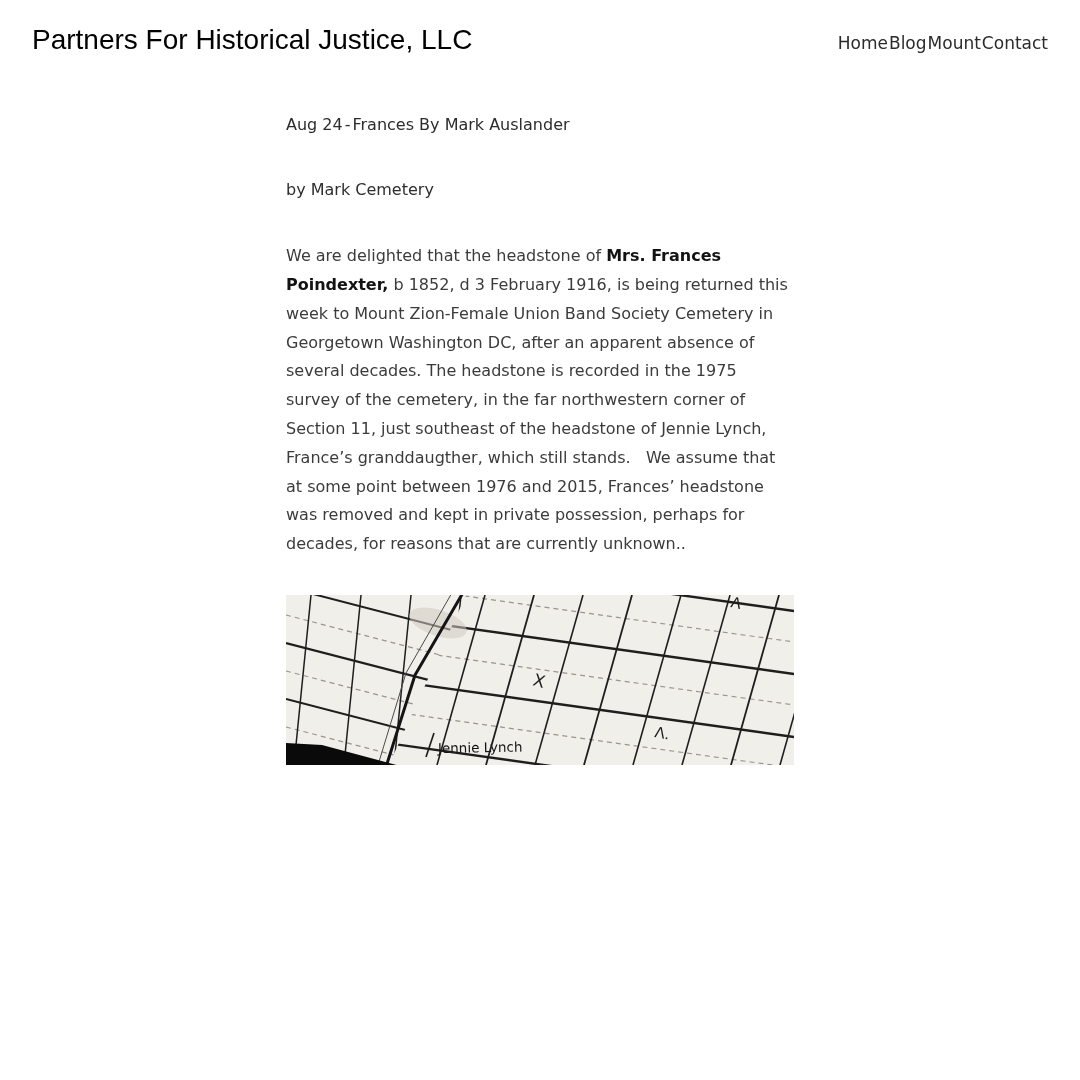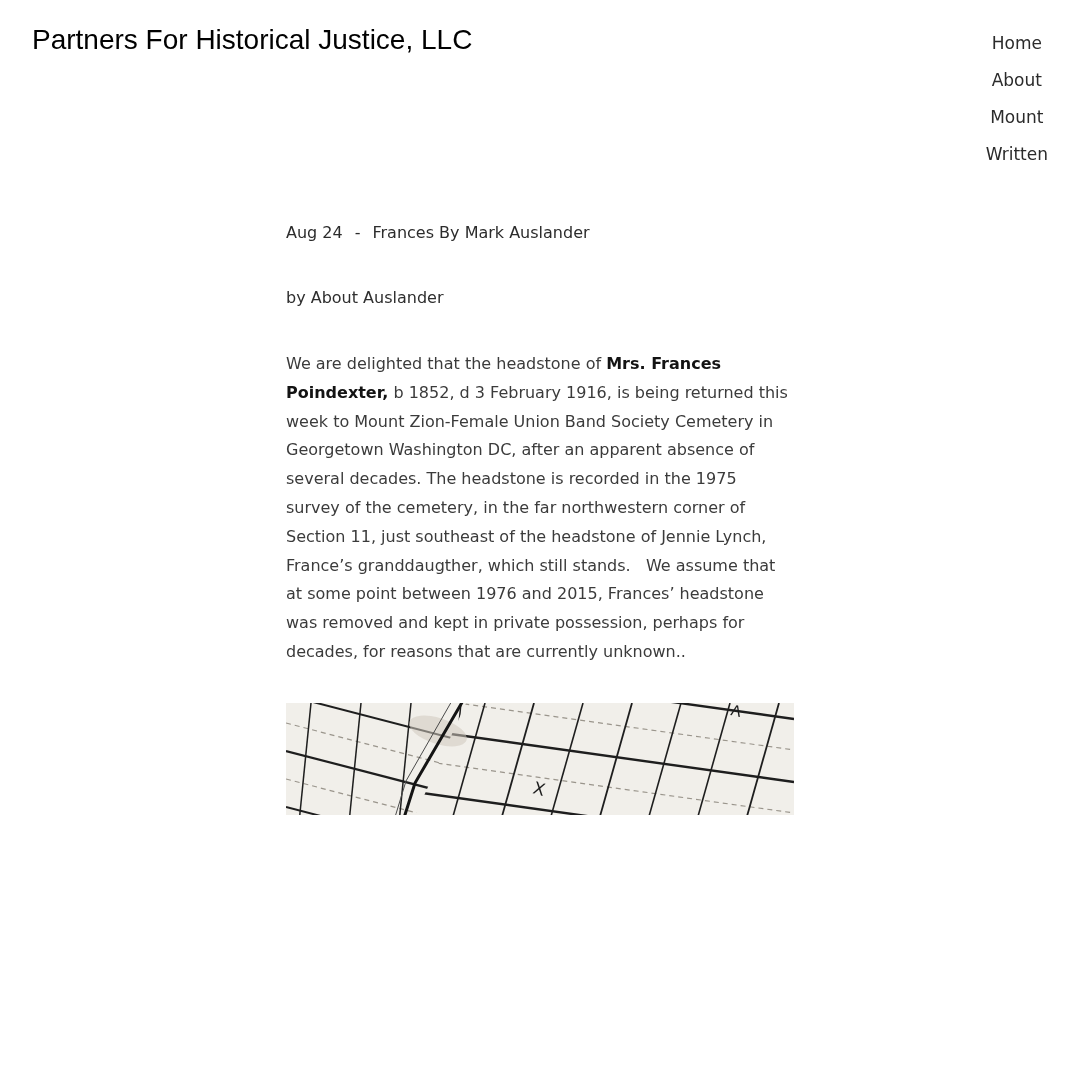--- a/index.html
+++ b/index.html
@@ -23,39 +23,38 @@
     font-family: "Liberation Sans", sans-serif;
     font-size: 28px;
     line-height: 1.15;
     color: #000000;
     text-decoration: none;
     white-space: nowrap;
     cursor: pointer;
   }
   .main-nav {
     display: flex;
-    gap: 17px;
-    align-items: center;
-    flex-direction: column;
+    gap: 1px;
+    align-items: flex-start;
   }
   .main-nav a {
     font-size: 17px;
     color: #2b2b2b;
     text-decoration: none;
     cursor: pointer;
   }
   
   .content {
     width: 508px;
     margin: 0 auto;
   }
   .post-meta {
     display: flex;
     align-items: center;
-    gap: 12px;
+    gap: 2px;
     margin-top: 59px;
     font-size: 16px;
     color: #2c2c2c;
   }
   .post-title {
     margin: 35px 0 0 0;
     font-family: "Liberation Sans", sans-serif;
     font-weight: 400;
     font-size: 55px;
     line-height: 1.4;
@@ -95,36 +94,36 @@
 </style>
 </head>
 <body>
 
 <div class="page">
 
   <header class="site-header">
     <a class="site-title" href="#">Partners For Historical Justice, LLC</a>
     <nav class="main-nav">
       <a href="#">Home</a>
-      <a href="#">About</a>
+      <a href="#">Blog</a>
       <a href="#">Mount</a>
-      <a href="#">Written</a>
+      <a href="#">Contact</a>
     </nav>
   </header>
 
   <main class="content">
 
     <div class="post-meta">
       <span>Aug 24</span>
       <span>-</span>
       <span>Frances By Mark Auslander</span>
     </div>
 
 
-    <p class="byline">by About Auslander</p>
+    <p class="byline">by Mark Cemetery</p>
 
     <p class="body-text"><span>We are delighted that the headstone of </span><strong>Mrs. Frances Poindexter,</strong><span> b 1852, d 3 February 1916, is being returned this week to Mount Zion-Female Union Band Society Cemetery in Georgetown Washington DC, after an apparent absence of several decades. The headstone is recorded in the 1975 survey of the cemetery, in the far northwestern corner of Section 11, just southeast of the headstone of Jennie Lynch, France’s granddaugther, which still stands.   We assume that at some point between 1976 and 2015, Frances’ headstone was removed and kept in private possession, perhaps for decades, for reasons that are currently unknown..</span></p>
 
     <figure class="map-figure">
       <svg width="508" height="170" viewBox="0 0 508 170">
         <defs>
           <clipPath id="clipLeft">
               <path d="M-2 -2 L181 -2 L102 172 L-2 172 Z"></path>
             </clipPath>
           <clipPath id="clipRight">

